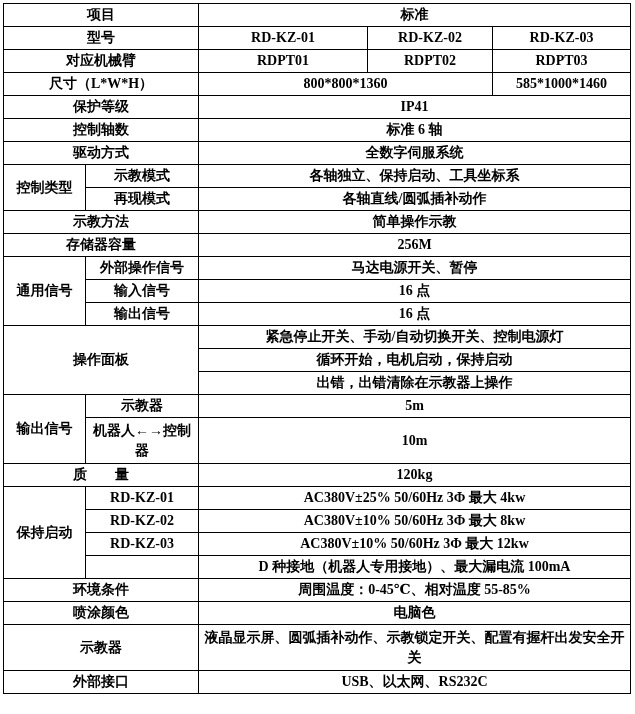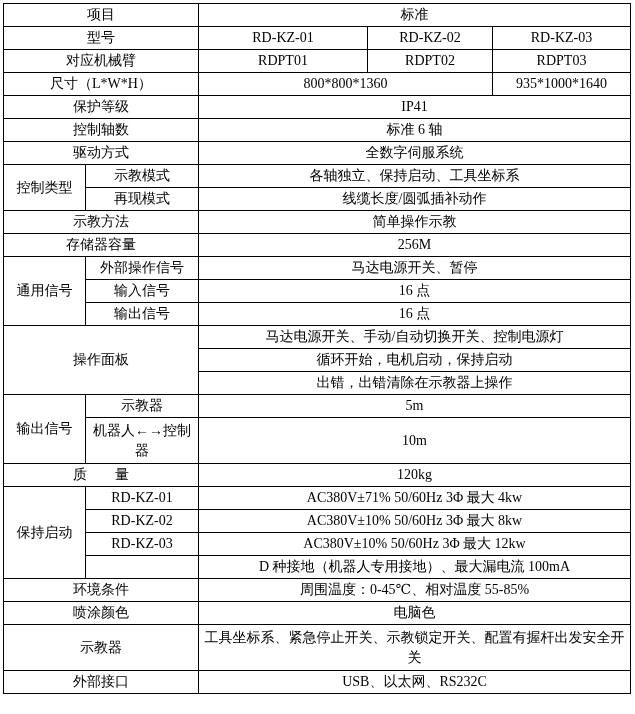--- a/index.html
+++ b/index.html
@@ -11,20 +11,21 @@
     width: 635px;
     height: 714px;
     font-family: "Liberation Serif", "DejaVu Serif", serif;
     color: #000000;
   }
   table.spec {
     border-collapse: collapse;
     table-layout: fixed;
     width: 627px;
     margin: 3px auto 0 3px;
+    font-weight: bold;
   }
   table.spec td {
     border: 1px solid #000000;
     text-align: center;
     vertical-align: middle;
     font-size: 14px;
     line-height: 1.4;
     height: 22px;
     padding: 0 2px;
     overflow: hidden;
@@ -61,21 +62,21 @@
   <tr>
     <td colspan="2" class="label">对应机械臂</td>
     <td>RDPT01</td>
     <td>RDPT02</td>
     <td>RDPT03</td>
   </tr>
 
   <tr>
     <td colspan="2" class="label">尺寸（L*W*H）</td>
     <td colspan="2">800*800*1360</td>
-    <td>935*1000*1640</td>
+    <td>585*1000*1460</td>
   </tr>
 
   <tr>
     <td colspan="2" class="label">保护等级</td>
     <td colspan="3">IP41</td>
   </tr>
 
   <tr>
     <td colspan="2" class="label">控制轴数</td>
     <td colspan="3">标准 6 轴</td>
@@ -86,21 +87,21 @@
     <td colspan="3">全数字伺服系统</td>
   </tr>
 
   <tr>
     <td rowspan="2" class="label">控制类型</td>
     <td class="label">示教模式</td>
     <td colspan="3">各轴独立、保持启动、工具坐标系</td>
   </tr>
   <tr>
     <td class="label">再现模式</td>
-    <td colspan="3">线缆长度/圆弧插补动作</td>
+    <td colspan="3">各轴直线/圆弧插补动作</td>
   </tr>
 
   <tr>
     <td colspan="2" class="label">示教方法</td>
     <td colspan="3">简单操作示教</td>
   </tr>
 
   <tr>
     <td colspan="2" class="label">存储器容量</td>
     <td colspan="3">256M</td>
@@ -115,21 +116,21 @@
     <td class="label">输入信号</td>
     <td colspan="3">16 点</td>
   </tr>
   <tr>
     <td class="label">输出信号</td>
     <td colspan="3">16 点</td>
   </tr>
 
   <tr>
     <td rowspan="3" colspan="2" class="label">操作面板</td>
-    <td colspan="3">马达电源开关、手动/自动切换开关、控制电源灯</td>
+    <td colspan="3">紧急停止开关、手动/自动切换开关、控制电源灯</td>
   </tr>
   <tr>
     <td colspan="3">循环开始，电机启动，保持启动</td>
   </tr>
   <tr>
     <td colspan="3">出错，出错清除在示教器上操作</td>
   </tr>
 
   <tr>
     <td rowspan="2" class="label">输出信号</td>
@@ -142,21 +143,21 @@
   </tr>
 
   <tr>
     <td colspan="2" class="label">质　　量</td>
     <td colspan="3">120kg</td>
   </tr>
 
   <tr>
     <td rowspan="4" class="label">保持启动</td>
     <td class="label">RD-KZ-01</td>
-    <td colspan="3">AC380V±71% 50/60Hz 3Φ 最大 4kw</td>
+    <td colspan="3">AC380V±25% 50/60Hz 3Φ 最大 4kw</td>
   </tr>
   <tr>
     <td class="label">RD-KZ-02</td>
     <td colspan="3">AC380V±10% 50/60Hz 3Φ 最大 8kw</td>
   </tr>
   <tr>
     <td class="label">RD-KZ-03</td>
     <td colspan="3">AC380V±10% 50/60Hz 3Φ 最大 12kw</td>
   </tr>
   <tr>
@@ -169,21 +170,21 @@
     <td colspan="3">周围温度：0-45℃、相对温度 55-85%</td>
   </tr>
 
   <tr>
     <td colspan="2" class="label">喷涂颜色</td>
     <td colspan="3">电脑色</td>
   </tr>
 
   <tr class="tall">
     <td colspan="2" class="label">示教器</td>
-    <td colspan="3">工具坐标系、紧急停止开关、示教锁定开关、配置有握杆出发安全开关</td>
+    <td colspan="3">液晶显示屏、圆弧插补动作、示教锁定开关、配置有握杆出发安全开关</td>
   </tr>
 
   <tr>
     <td colspan="2" class="label">外部接口</td>
     <td colspan="3">USB、以太网、RS232C</td>
   </tr>
 </tbody>
   </table>
 
 </body></html>

